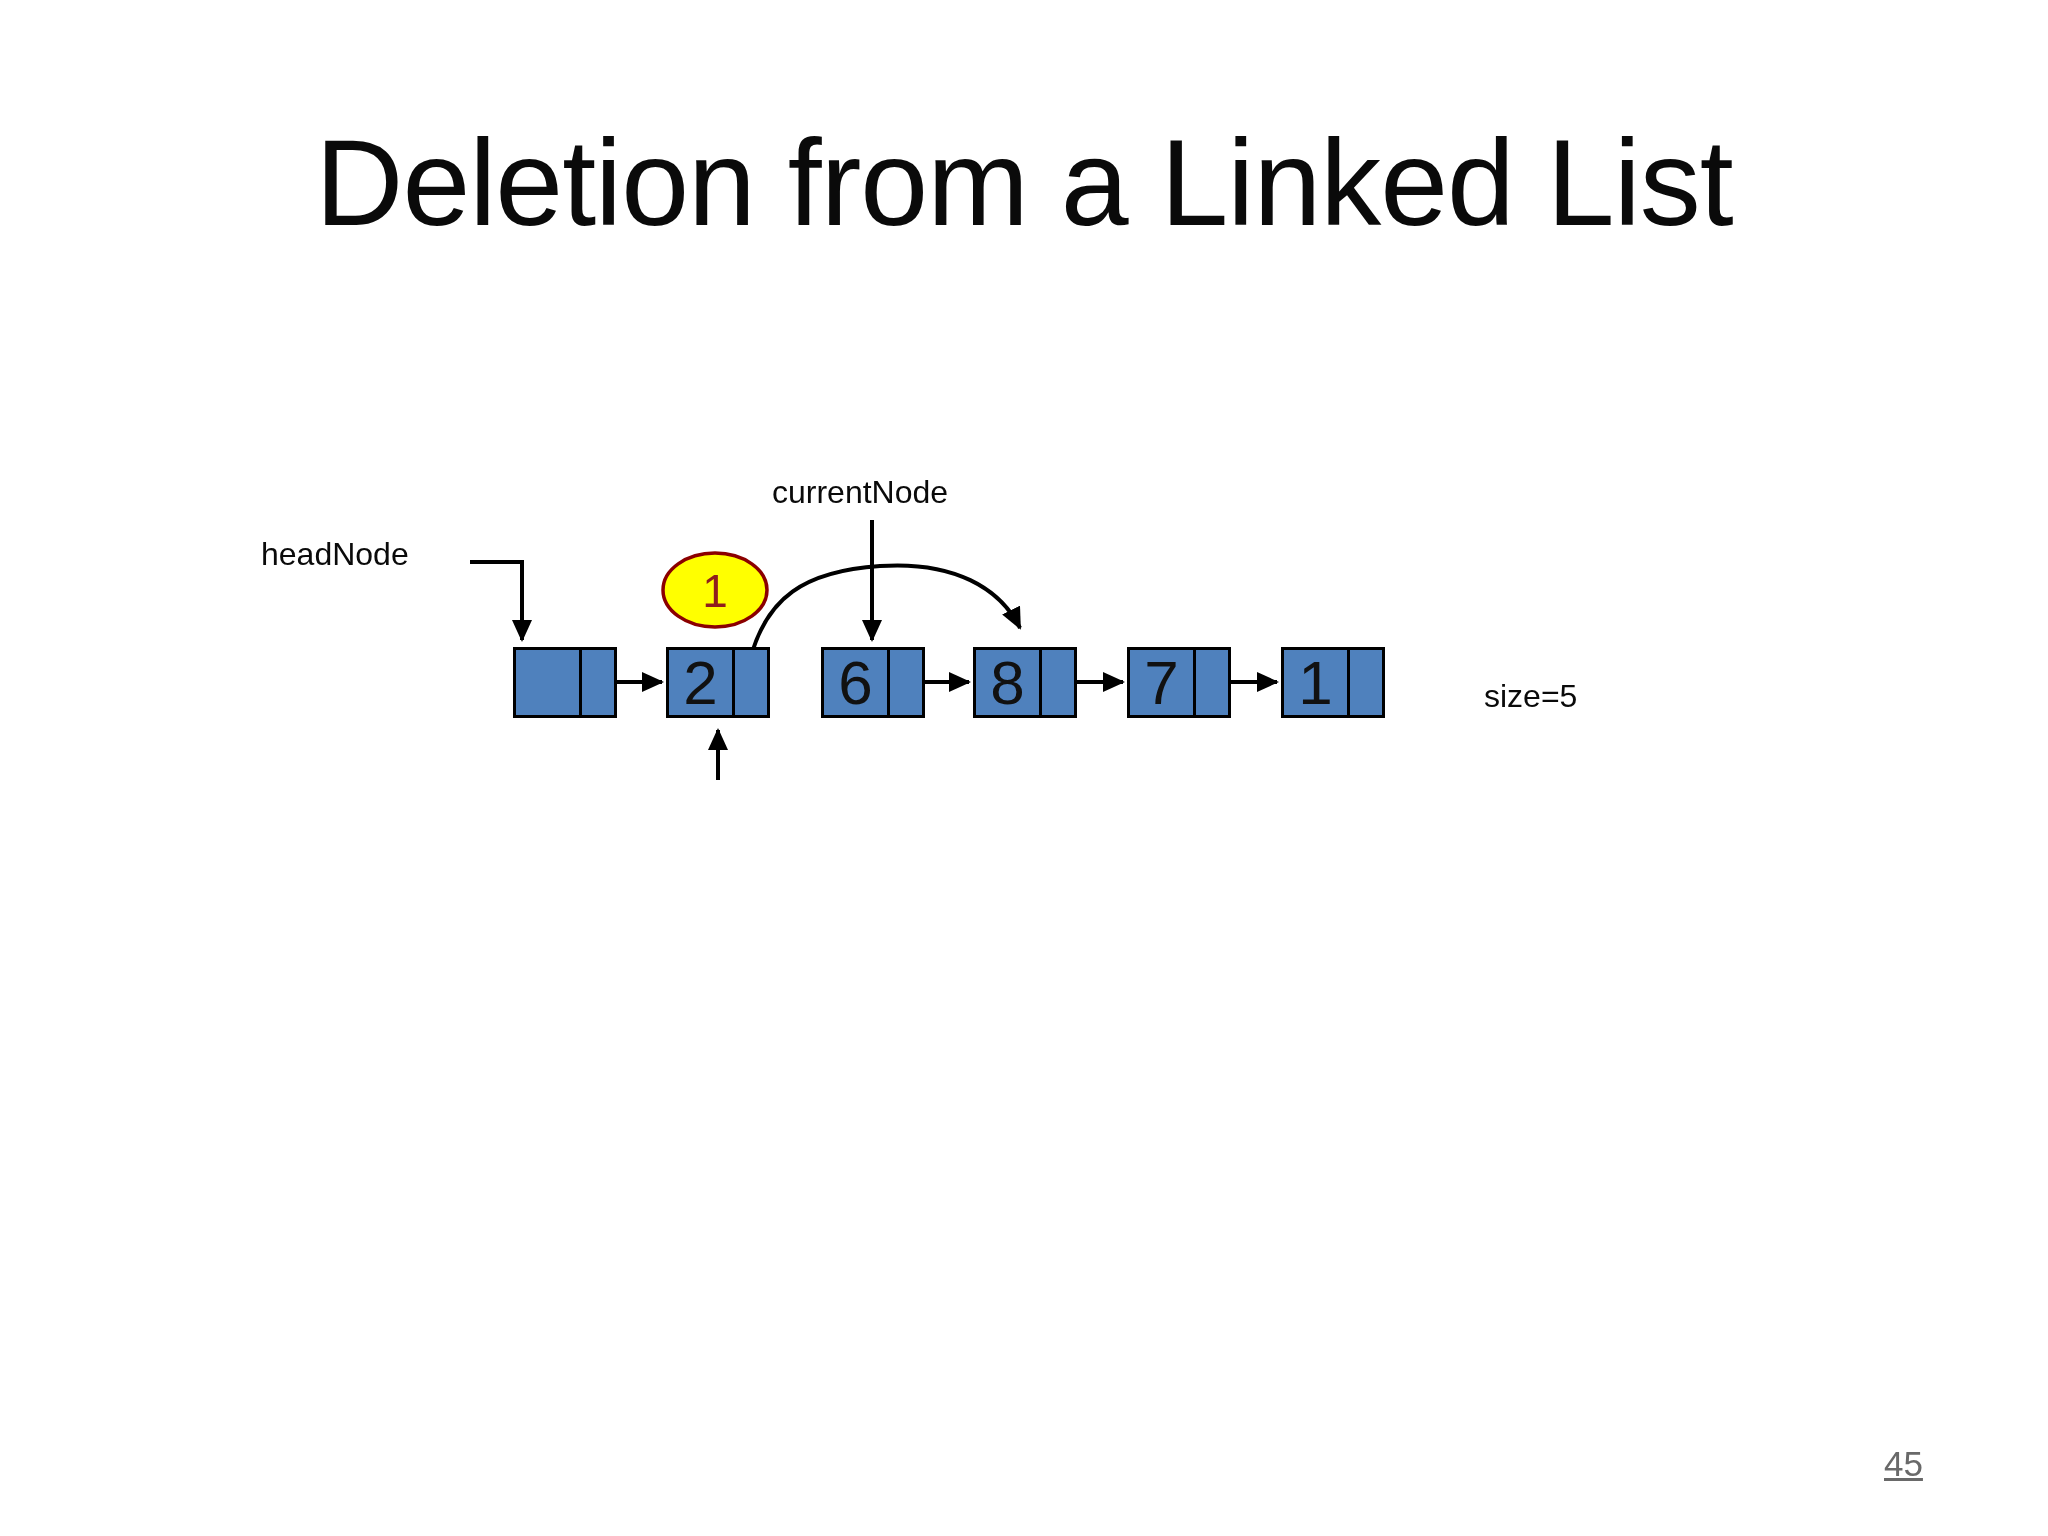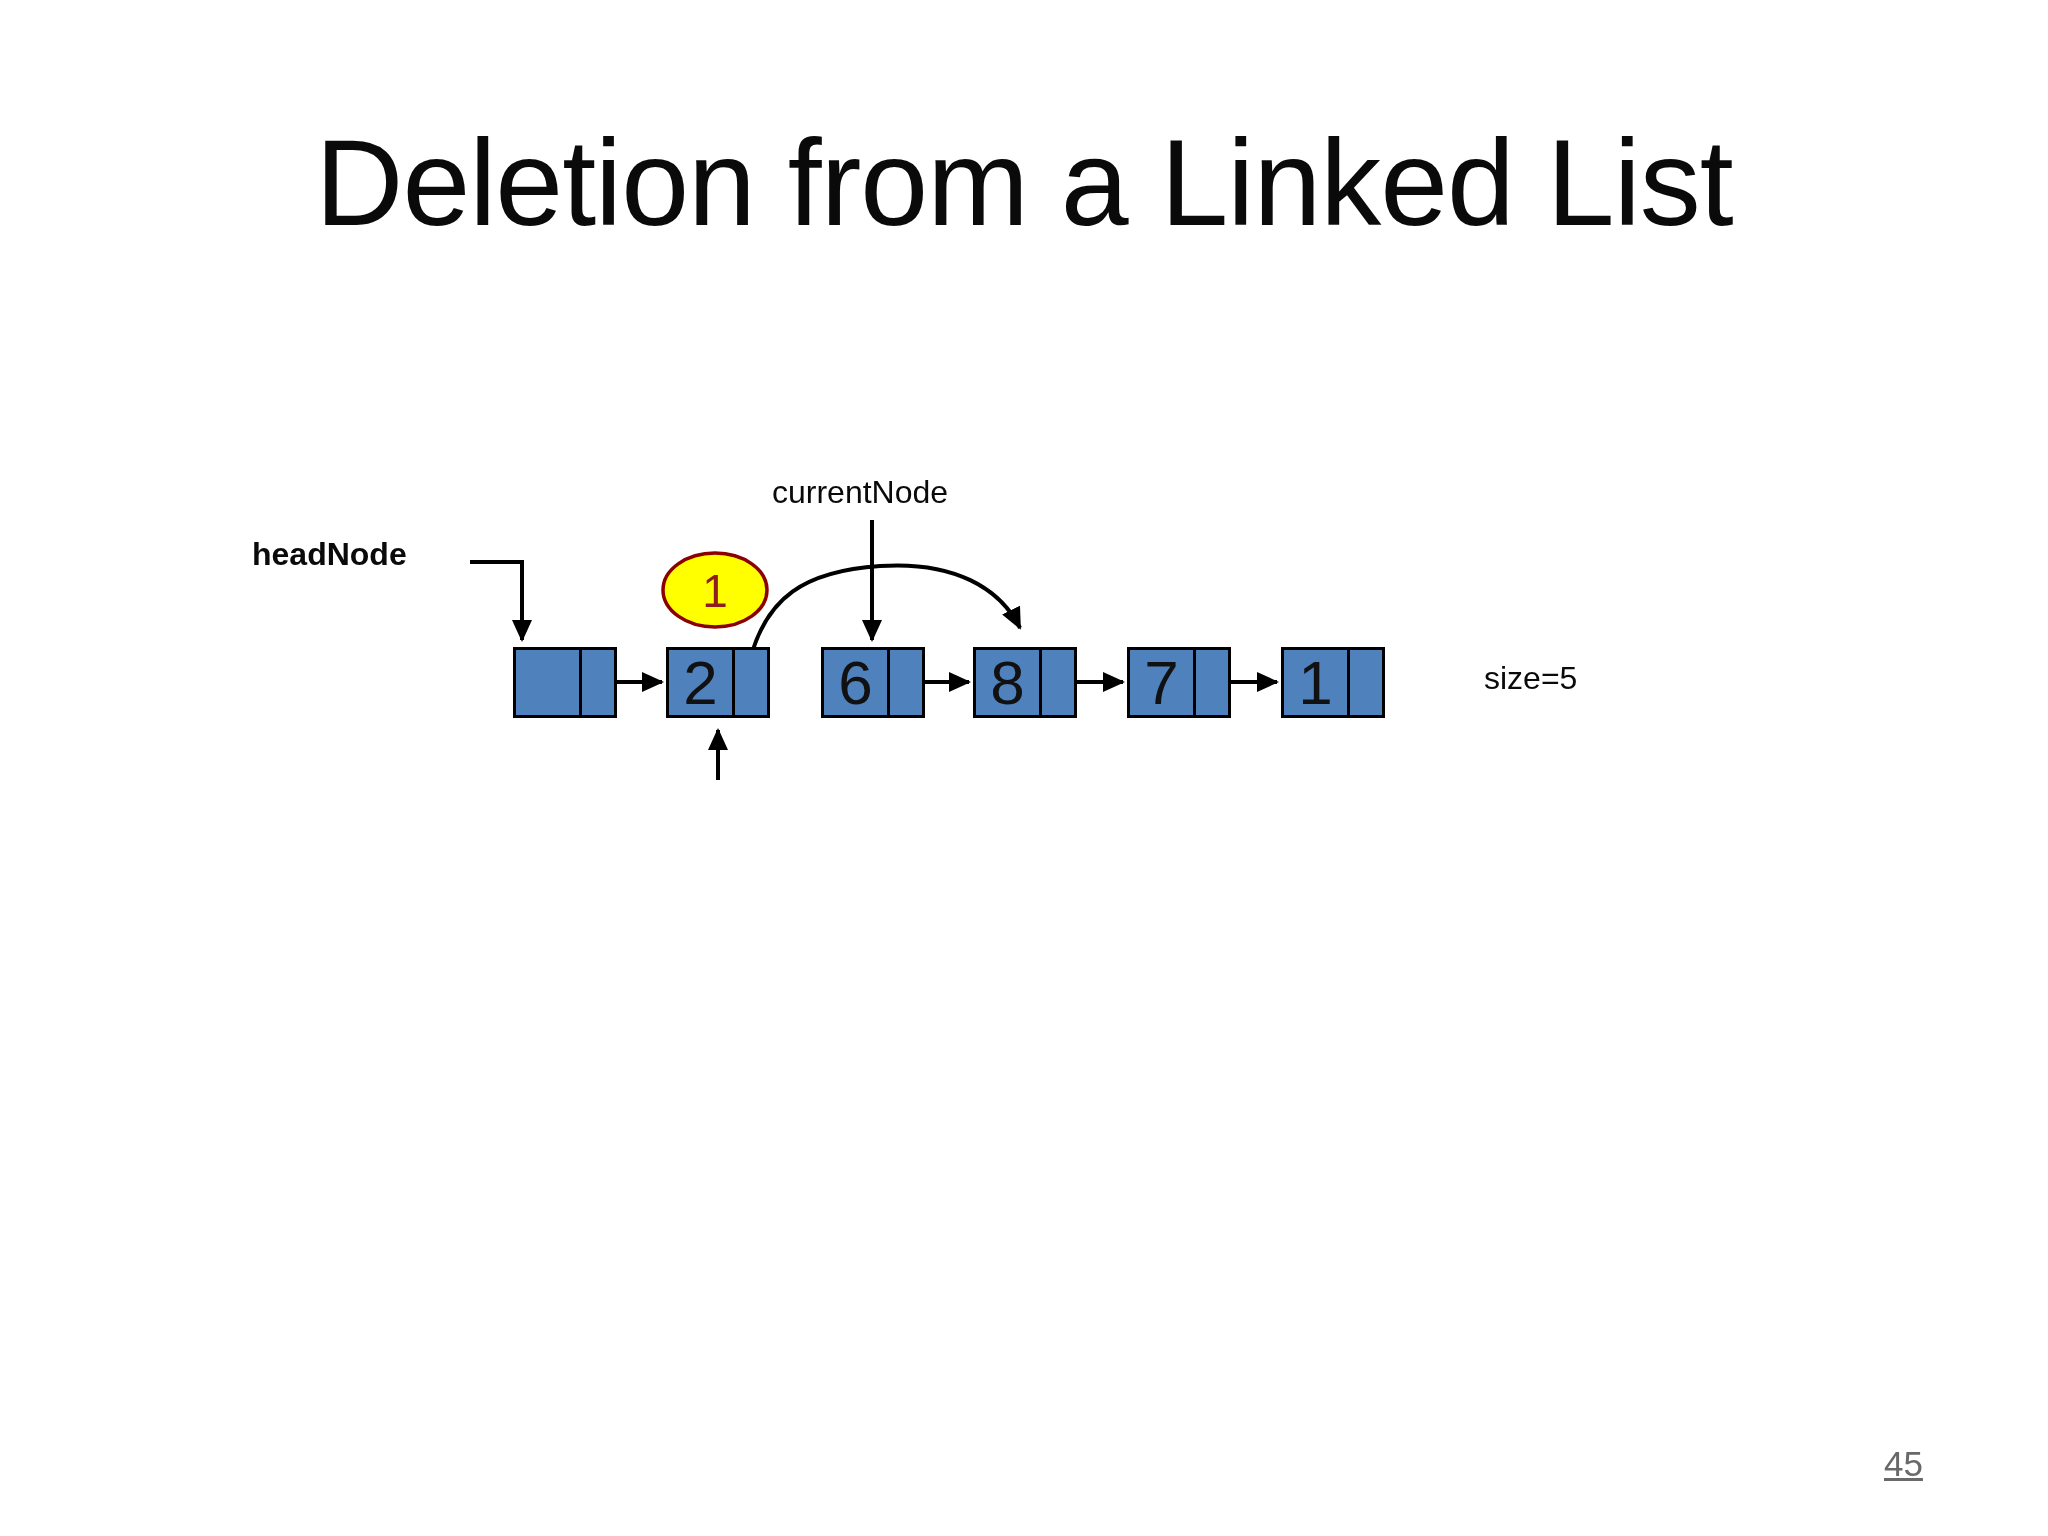--- a/index.html
+++ b/index.html
@@ -30,24 +30,24 @@
     letter-spacing:-1px;
     color:var(--ink);
     white-space:nowrap;
   }
   .dlabel{
     font-size:32px;
     line-height:1.0;
     color:var(--ink);
     white-space:nowrap;
   }
-  .lbl-head{left:252px;top:538px;font-weight:bold;}
+  .lbl-head{left:261px;top:538px;}
   .lbl-current{left:772px;top:476px;}
   .lbl-lastcurrent{left:531px;top:774px;}
-  .lbl-size{left:1484px;top:662px;}
+  .lbl-size{left:1484px;top:680px;}
   .diagram-svg{left:0;top:0;width:2048px;height:1536px;}
   .node{
     position:absolute;
     top:647px;
     width:104px;height:71px;
     background:var(--node-fill);
     border:3px solid var(--node-border);
     display:flex;
   }
   .node .cell-data{

